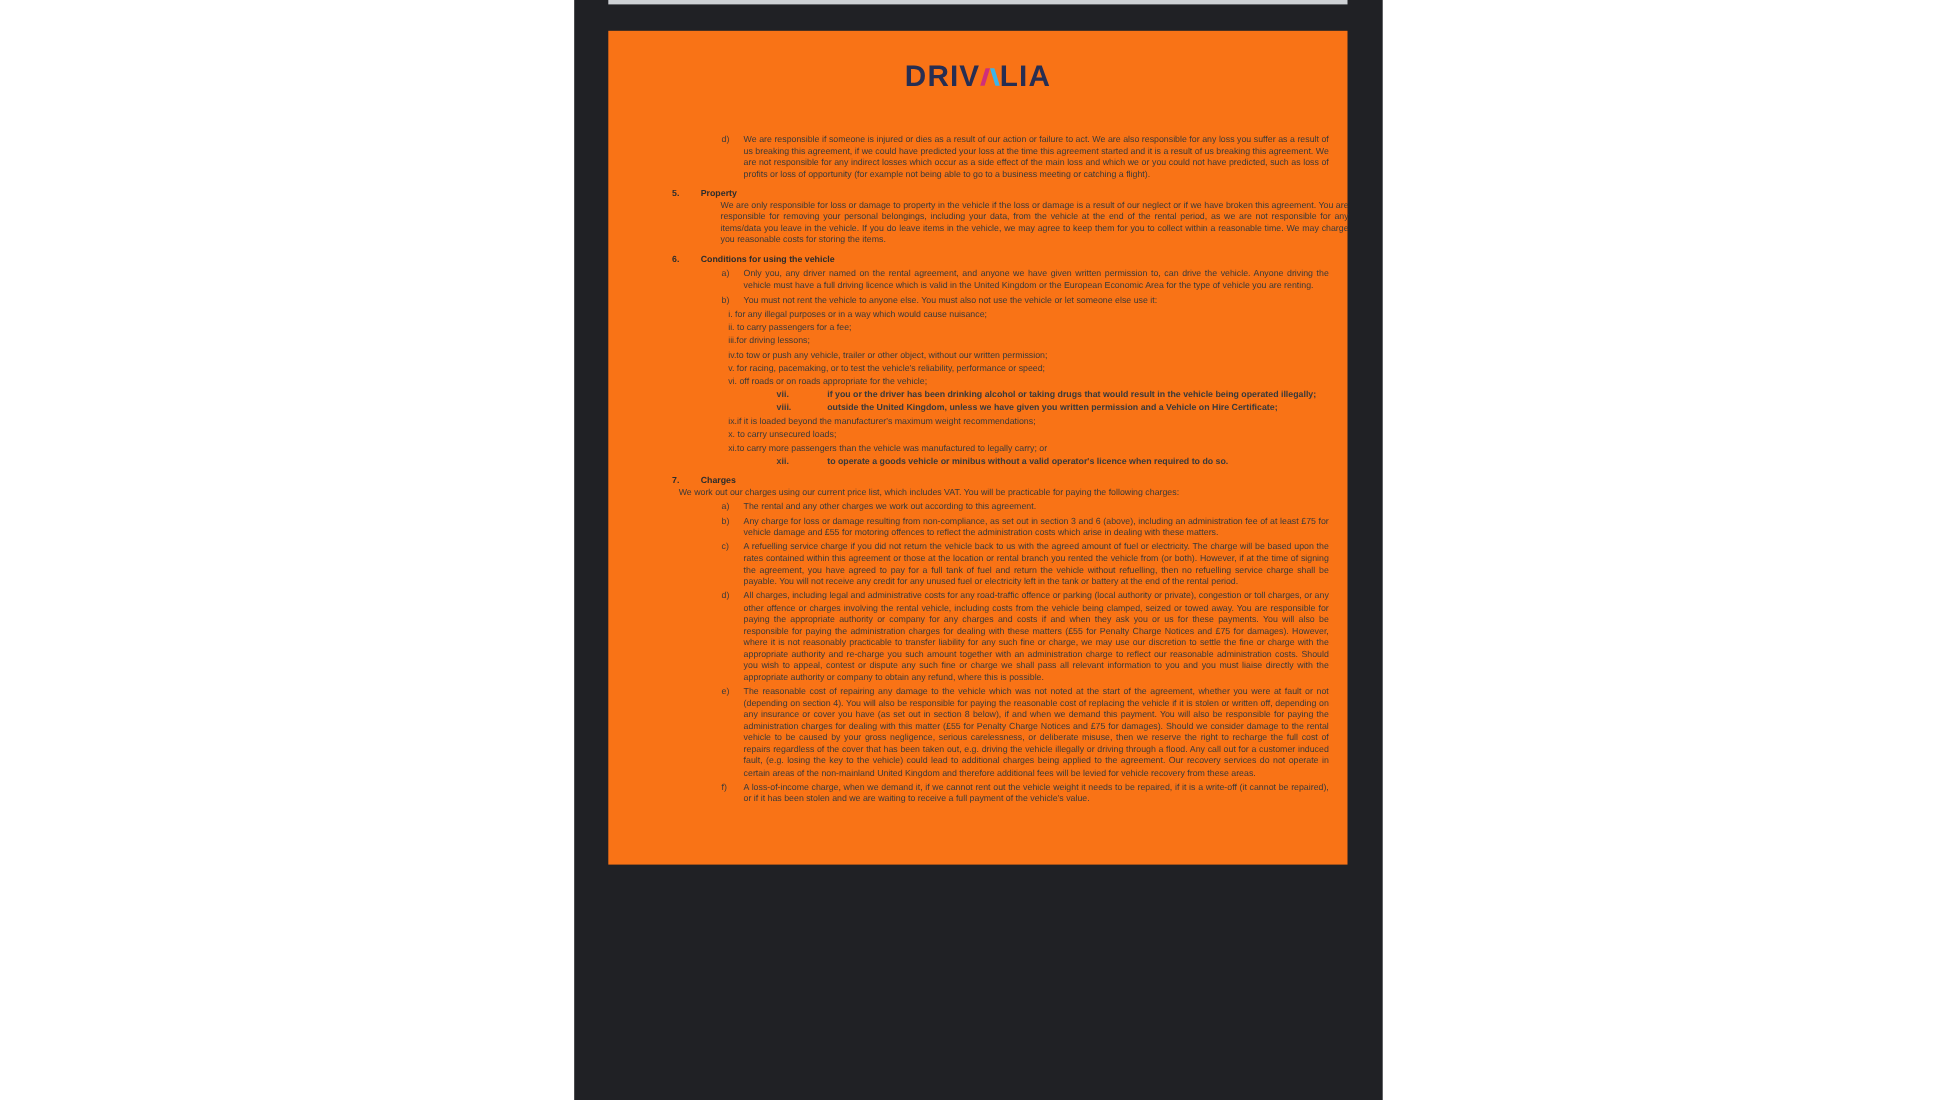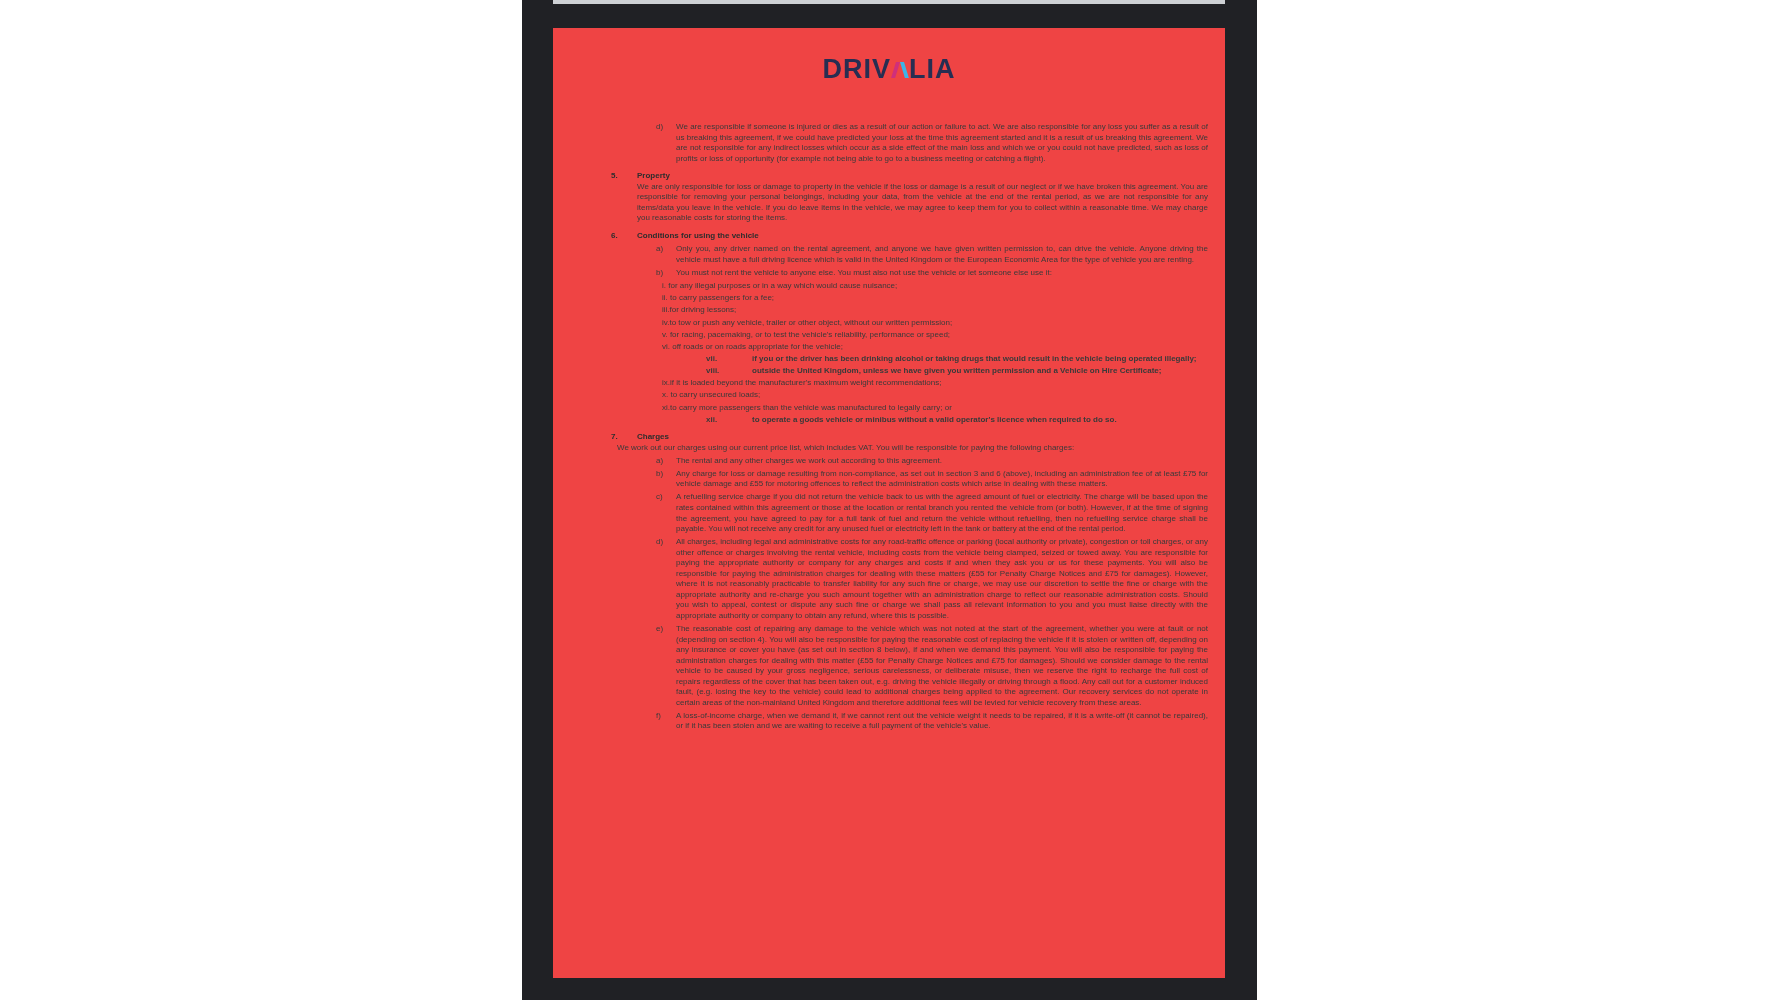--- a/index.html
+++ b/index.html
@@ -3,42 +3,42 @@
 <meta charset="utf-8">
 <style>
   * { margin:0; padding:0; box-sizing:border-box; }
   html,body { width:1778px; height:1000px; background:#ffffff; overflow:hidden;
               font-family:"Liberation Sans", sans-serif; }
 
   .backdrop { position:absolute; left:522px; top:0; width:735px; height:1000px;
               background:#202125; }
   .prev-page-edge { position:absolute; left:553px; top:0; width:672px; height:4px;
               background:#ced1d5; }
-  .page { position:absolute; left:553px; top:28px; width:672px; height:950px;
-          background:#ef4444; }
+  .page { position:absolute; left:553px; top:28px; width:672px; height:758px;
+          background:#f97316; }
 
   
   .logo { position:absolute; top:28px; left:0; width:672px; text-align:center;
           font-weight:bold; font-size:27px; letter-spacing:1px; color:#272e52;
           line-height:26px; }
   .logo-a { display:inline-block; position:relative; width:0.66em; height:0.62em;
             vertical-align:baseline; }
   .logo-a .bar-l { position:absolute; top:1px; bottom:0; left:50%; width:0.155em;
                    margin-left:-0.155em; background:#cf2f7b;
                    transform:skewX(-17deg); transform-origin:top center; }
   .logo-a .bar-r { position:absolute; top:1px; bottom:0; left:50%; width:0.155em;
                    background:#3eb4e8; transform:skewX(17deg);
                    transform-origin:top center; }
 
   
   .content { position:absolute; left:58px; top:94px; width:597px;
              font-size:8px; line-height:10.55px; color:#3a3a3a; }
   .sec-head { font-weight:bold; color:#2d2d2d; display:flex; }
   .sec-num { width:26px; flex:none; }
-  .sec-body { margin-left:26px; width:571px; text-align:justify; }
+  .sec-body { margin-left:44px; width:571px; text-align:justify; }
   .sec7-intro { margin-left:6px; width:591px; text-align:justify; }
 
   .li { display:flex; margin-left:45px; }
   .li-label { width:20px; flex:none; }
   .li-text { width:532px; text-align:justify; }
 
   .ri { margin-left:51px; margin-top:1.6px; }
   .ri .ri-label { display:inline; }
   .ri.tab { margin-left:101px; width:496px; text-align:justify;
             padding-left:0; text-indent:-6px;font-weight:bold; }
@@ -93,21 +93,21 @@
     <div class="ri tab"><span class="ri-label">viii.</span><span>outside the United Kingdom, unless we have given you written permission and a Vehicle on Hire Certificate;</span></div>
     <div class="ri"><span class="ri-label">ix.</span><span>if it is loaded beyond the manufacturer's maximum weight recommendations;</span></div>
     <div class="ri"><span class="ri-label">x.</span> <span>to carry unsecured loads;</span></div>
     <div class="ri"><span class="ri-label">xi.</span><span>to carry more passengers than the vehicle was manufactured to legally carry; or</span></div>
     <div class="ri tab"><span class="ri-label">xii.</span><span>to operate a goods vehicle or minibus without a valid operator's licence when required to do so.</span></div>
 
     <div class="sec-head gap-sec">
       <span class="sec-num">7.</span>
       <span>Charges</span>
     </div>
-    <div class="sec7-intro">We work out our charges using our current price list, which includes VAT. You will be responsible for paying the following charges:</div>
+    <div class="sec7-intro">We work out our charges using our current price list, which includes VAT. You will be practicable for paying the following charges:</div>
 
     <div class="li mt2">
       <span class="li-label">a)</span>
       <span class="li-text">The rental and any other charges we work out according to this agreement.</span>
     </div>
     <div class="li mt2">
       <span class="li-label">b)</span>
       <span class="li-text">Any charge for loss or damage resulting from non-compliance, as set out in section 3 and 6 (above), including an administration fee of at least £75 for vehicle damage and £55 for motoring offences to reflect the administration costs which arise in dealing with these matters.</span>
     </div>
     <div class="li mt2">

